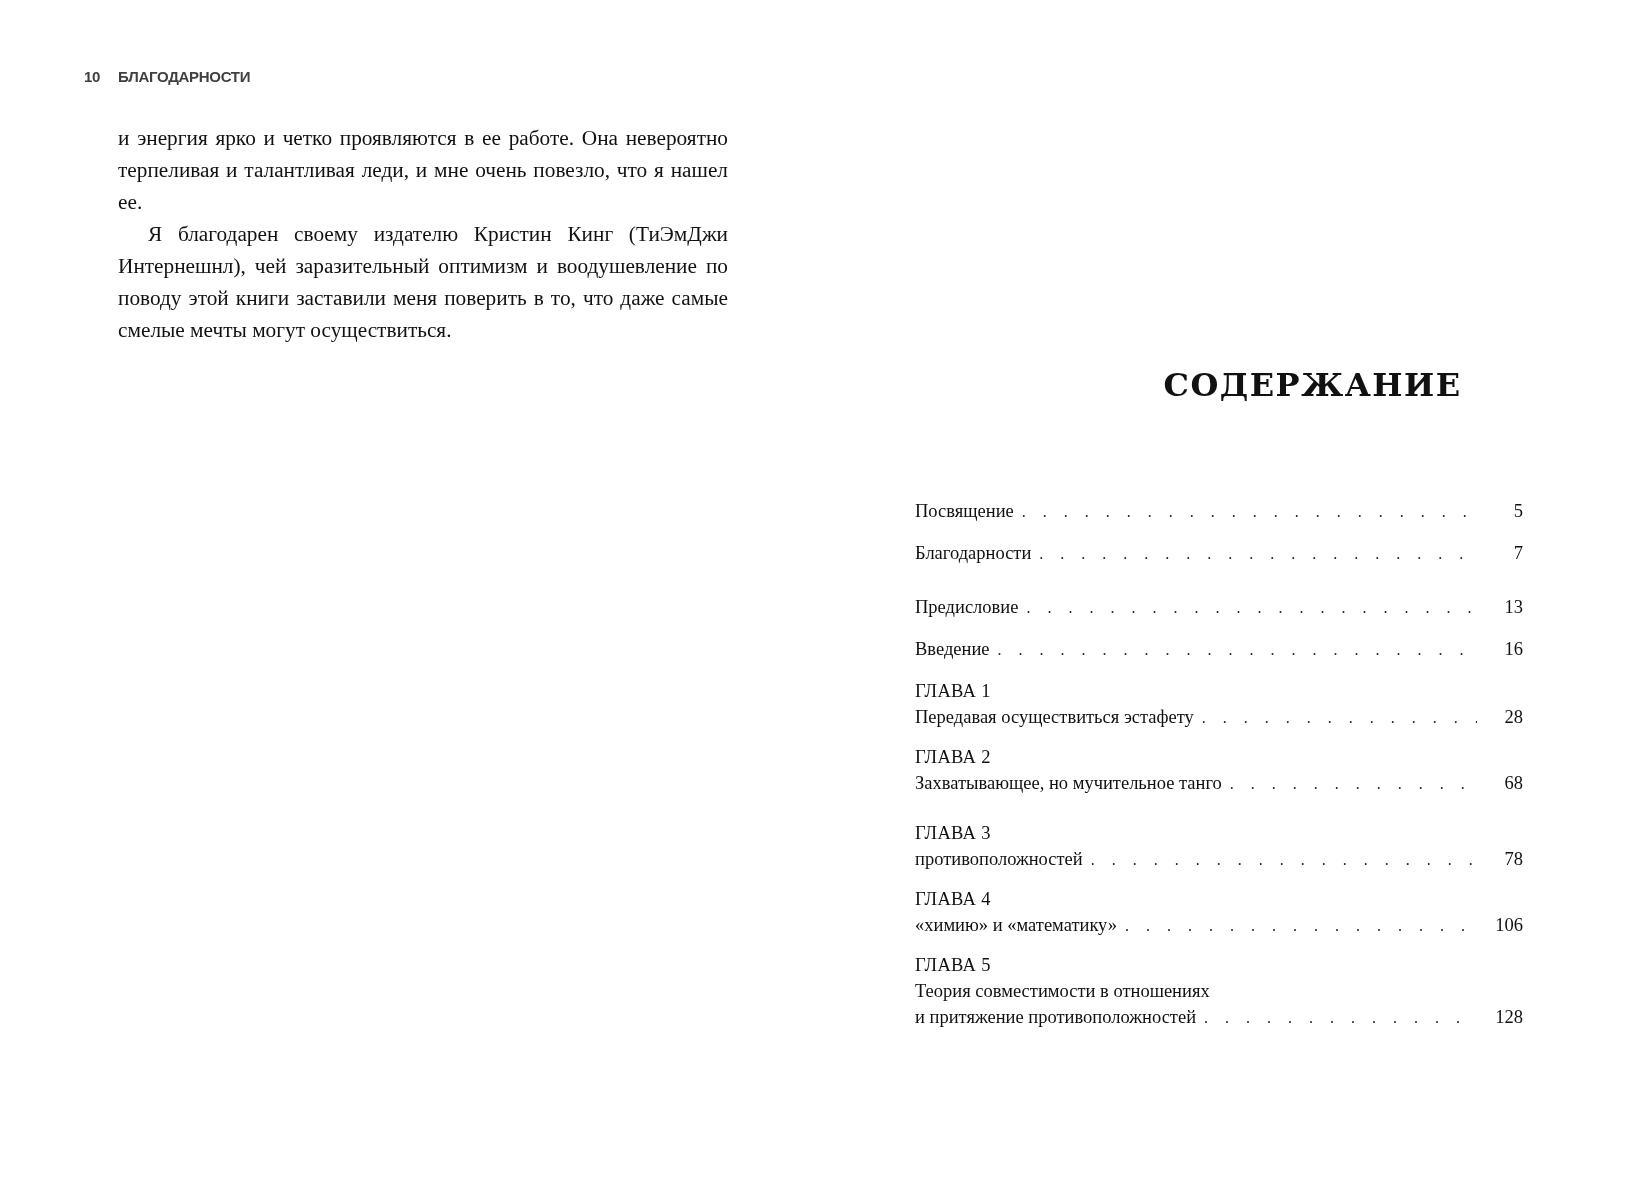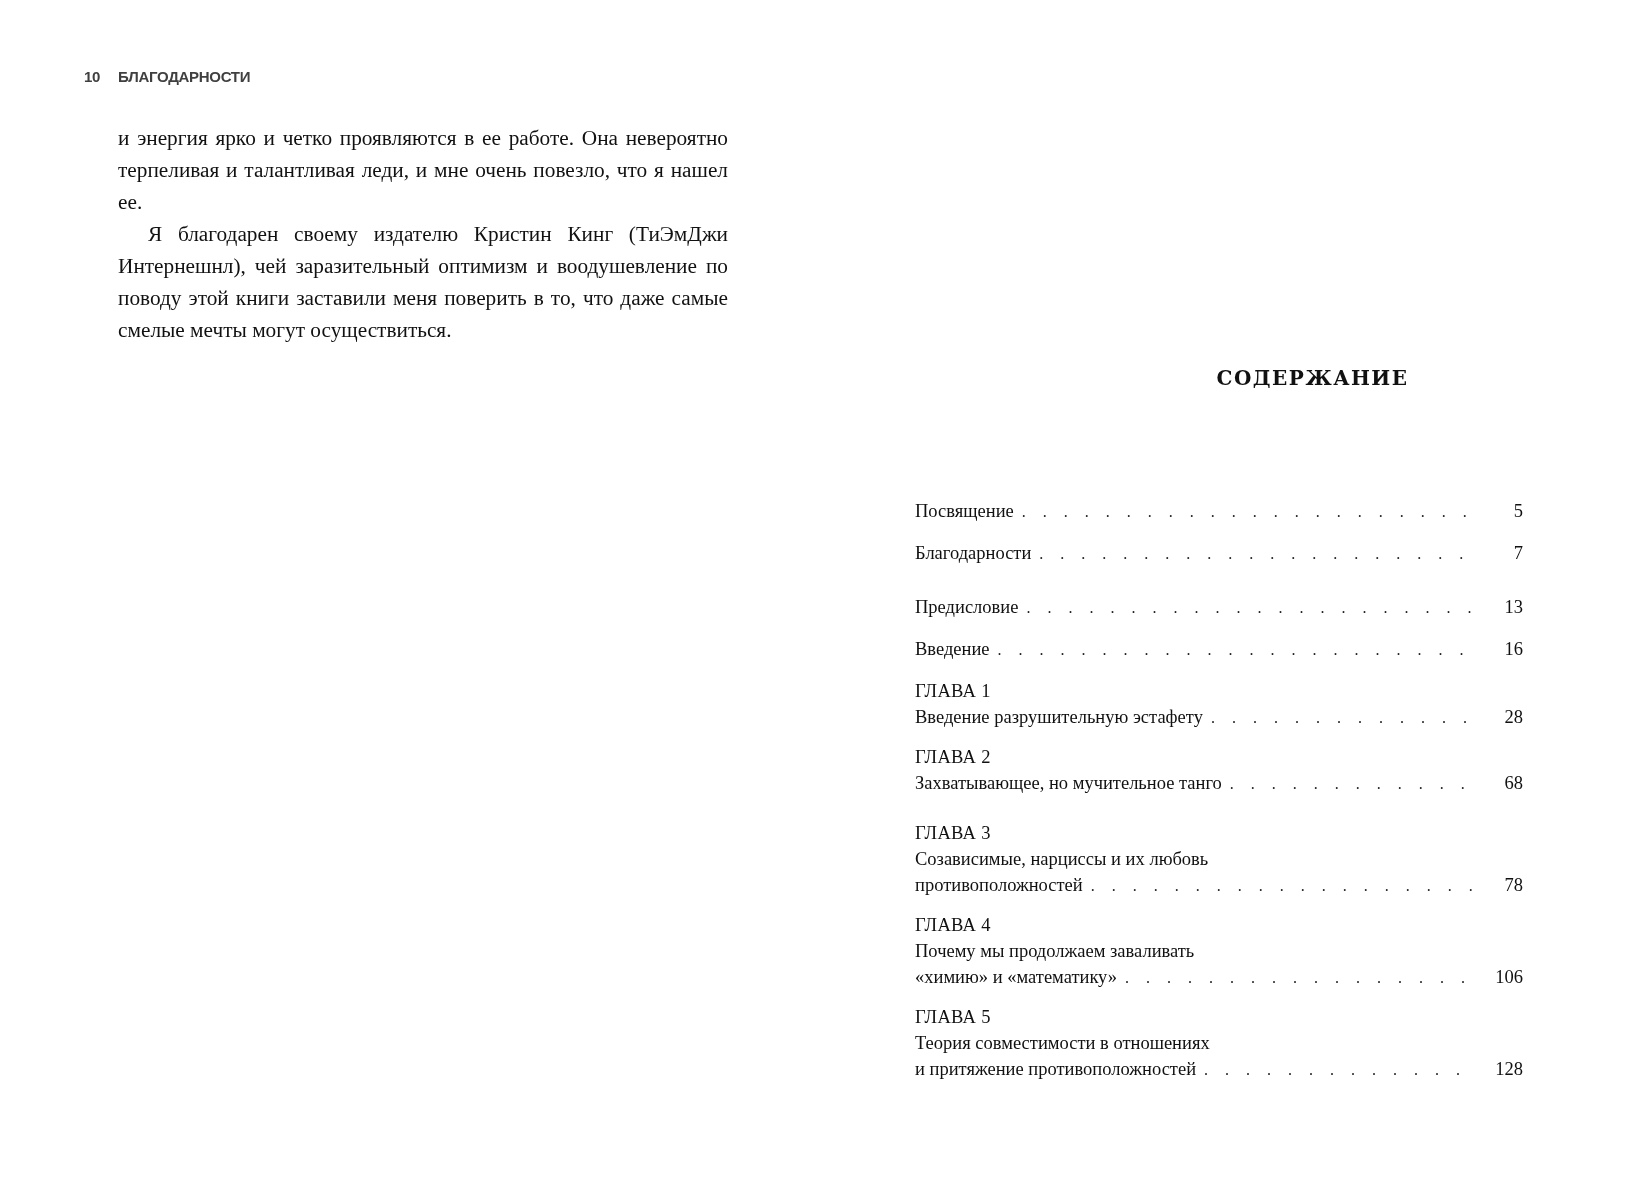--- a/index.html
+++ b/index.html
@@ -21,21 +21,21 @@
     .body-text {
       position: absolute; left: 118px; top: 122px; width: 610px;
       font-size: 21.3px; line-height: 32px; text-align: justify;
     }
     .body-text p { margin: 0; }
     .body-text p.indent { text-indent: 30px; }
     .body-text p.first { text-indent: 0; }
 
     .toc-title {
       position: absolute; left: 0; width: 815px; top: 366px; text-align: center;
-      font-family: "DejaVu Serif", serif; font-weight: bold; font-size: 20px;
+      font-family: "DejaVu Serif", serif; font-weight: bold; font-size: 32px;
       letter-spacing: 1.5px; color: #111;
     }
     .toc-title span { display: inline-block; margin-left: 180px; }
 
     .toc {
       position: absolute; left: 100px; top: 498px; width: 608px;
       font-size: 18.5px;
     }
     .toc-entry { position: relative; }
     .toc-line {
@@ -96,48 +96,46 @@
       <div class="toc-line">
         <span class="t">Введение</span>
         <span class="dots">. . . . . . . . . . . . . . . . . . . . . . . . . . . . . . . . . . . . . . . . . . . . . . . . . . . . . . . . . . . . .</span>
         <span class="pg">16</span>
       </div>
     </div>
 
     <div class="toc-entry" style="margin-bottom:14px;">
       <div class="chapter-label">ГЛАВА 1</div>
       <div class="toc-line">
-        <span class="t">Введение разрушительную эстафету</span>
+        <span class="t">Передавая осуществиться эстафету</span>
         <span class="dots">. . . . . . . . . . . . . . . . . . . . . . . . . . . . . . . . . . . . . . . . . . . . . . . . . . . . . . . . . . . . .</span>
         <span class="pg">28</span>
       </div>
     </div>
 
     <div class="toc-entry" style="margin-bottom:14px;">
       <div class="chapter-label">ГЛАВА 2</div>
       <div class="toc-line">
         <span class="t">Захватывающее, но мучительное танго</span>
         <span class="dots">. . . . . . . . . . . . . . . . . . . . . . . . . . . . . . . . . . . . . . . . . . . . . . . . . . . . . . . . . . . . .</span>
         <span class="pg">68</span>
       </div>
     </div>
 
     <div class="toc-entry" style="margin-bottom:14px;margin-top:24px;">
       <div class="chapter-label">ГЛАВА 3</div>
-      <div class="plain-line">Созависимые, нарциссы и их любовь</div>
       <div class="toc-line">
         <span class="t">противоположностей</span>
         <span class="dots">. . . . . . . . . . . . . . . . . . . . . . . . . . . . . . . . . . . . . . . . . . . . . . . . . . . . . . . . . . . . .</span>
         <span class="pg">78</span>
       </div>
     </div>
 
     <div class="toc-entry" style="margin-bottom:14px;">
       <div class="chapter-label">ГЛАВА 4</div>
-      <div class="plain-line">Почему мы продолжаем заваливать</div>
       <div class="toc-line">
         <span class="t">«химию» и «математику»</span>
         <span class="dots">. . . . . . . . . . . . . . . . . . . . . . . . . . . . . . . . . . . . . . . . . . . . . . . . . . . . . . . . . . . . .</span>
         <span class="pg">106</span>
       </div>
     </div>
 
     <div class="toc-entry">
       <div class="chapter-label">ГЛАВА 5</div>
       <div class="plain-line">Теория совместимости в отношениях</div>

